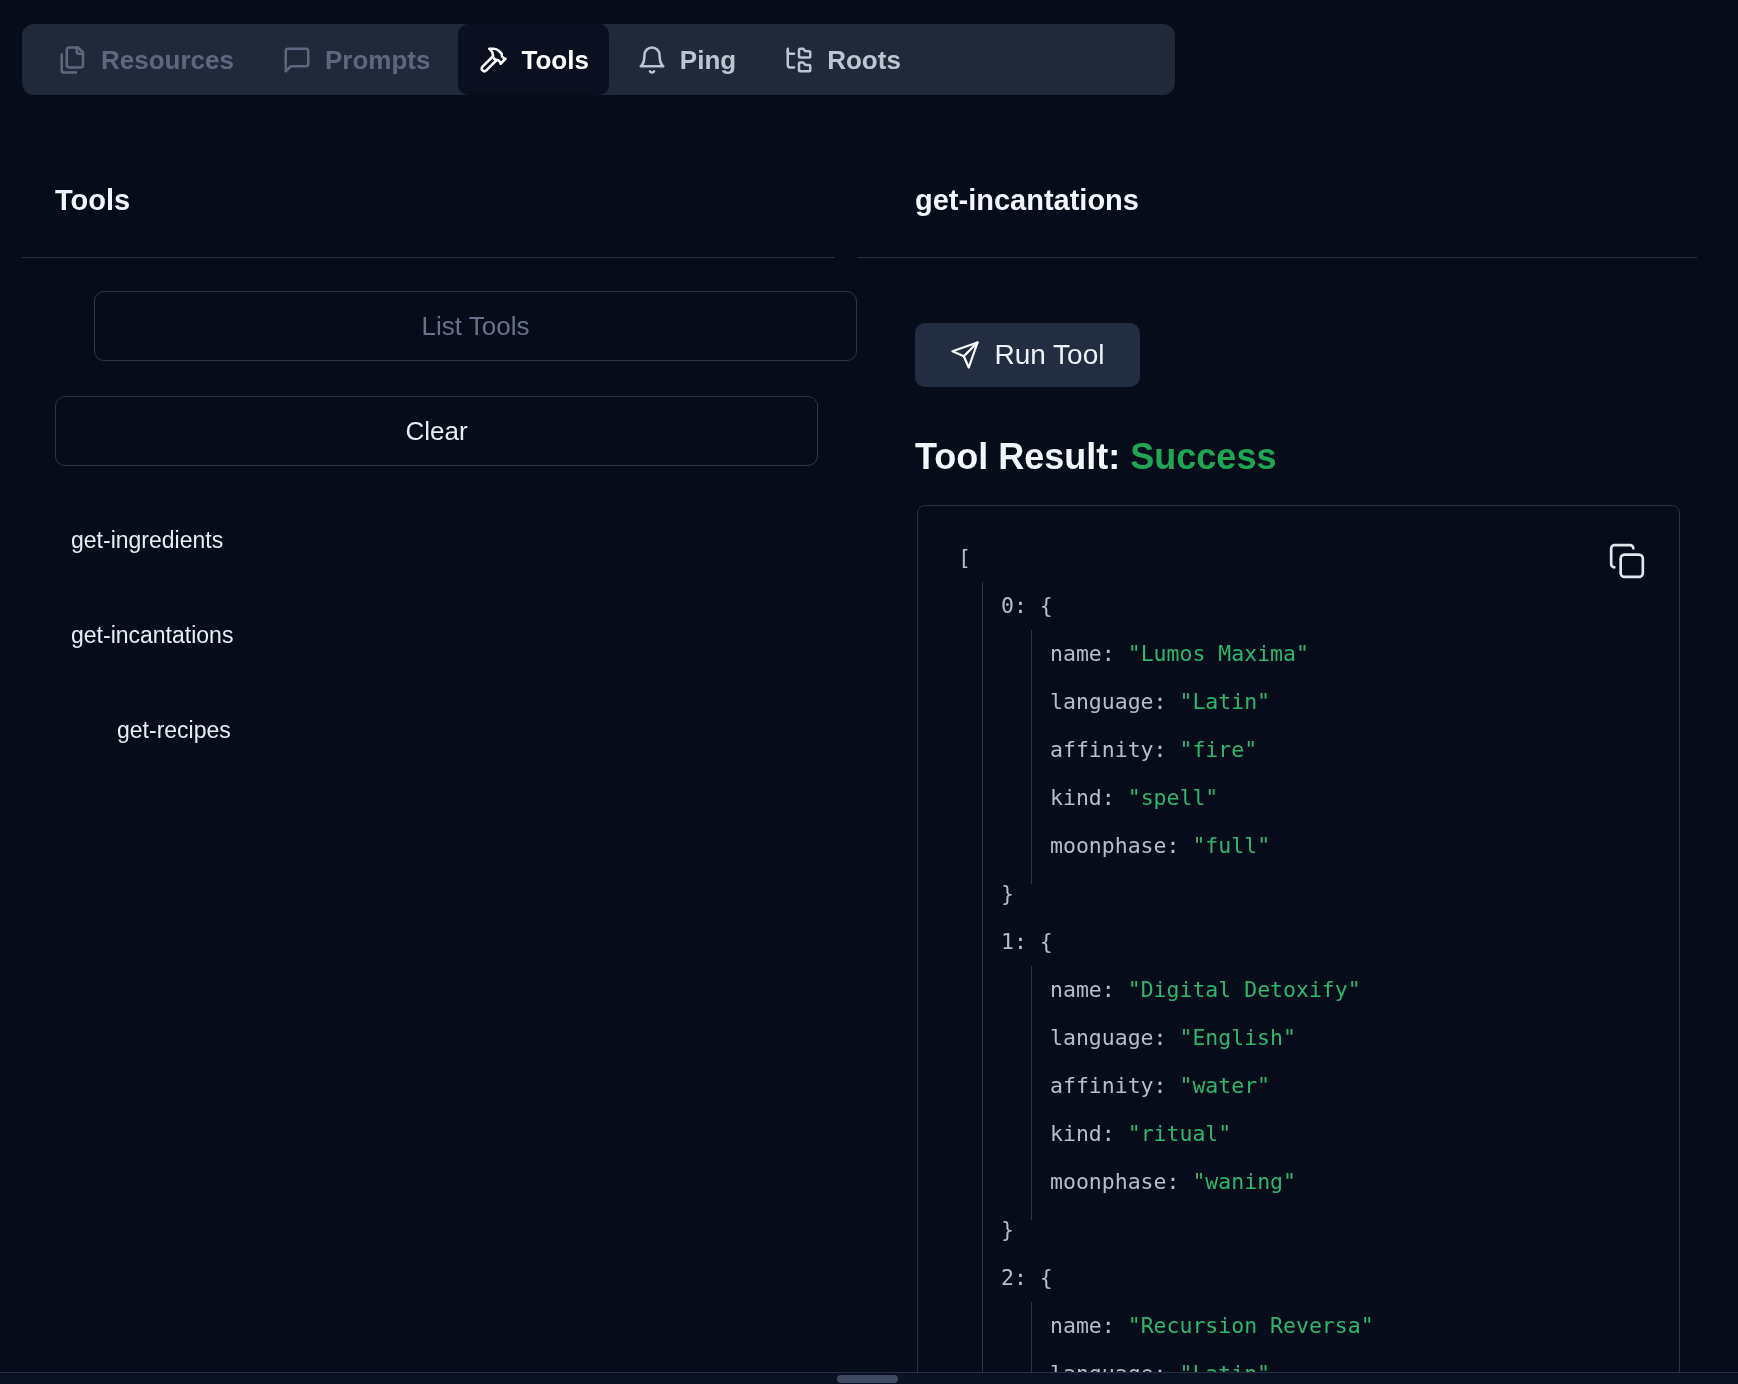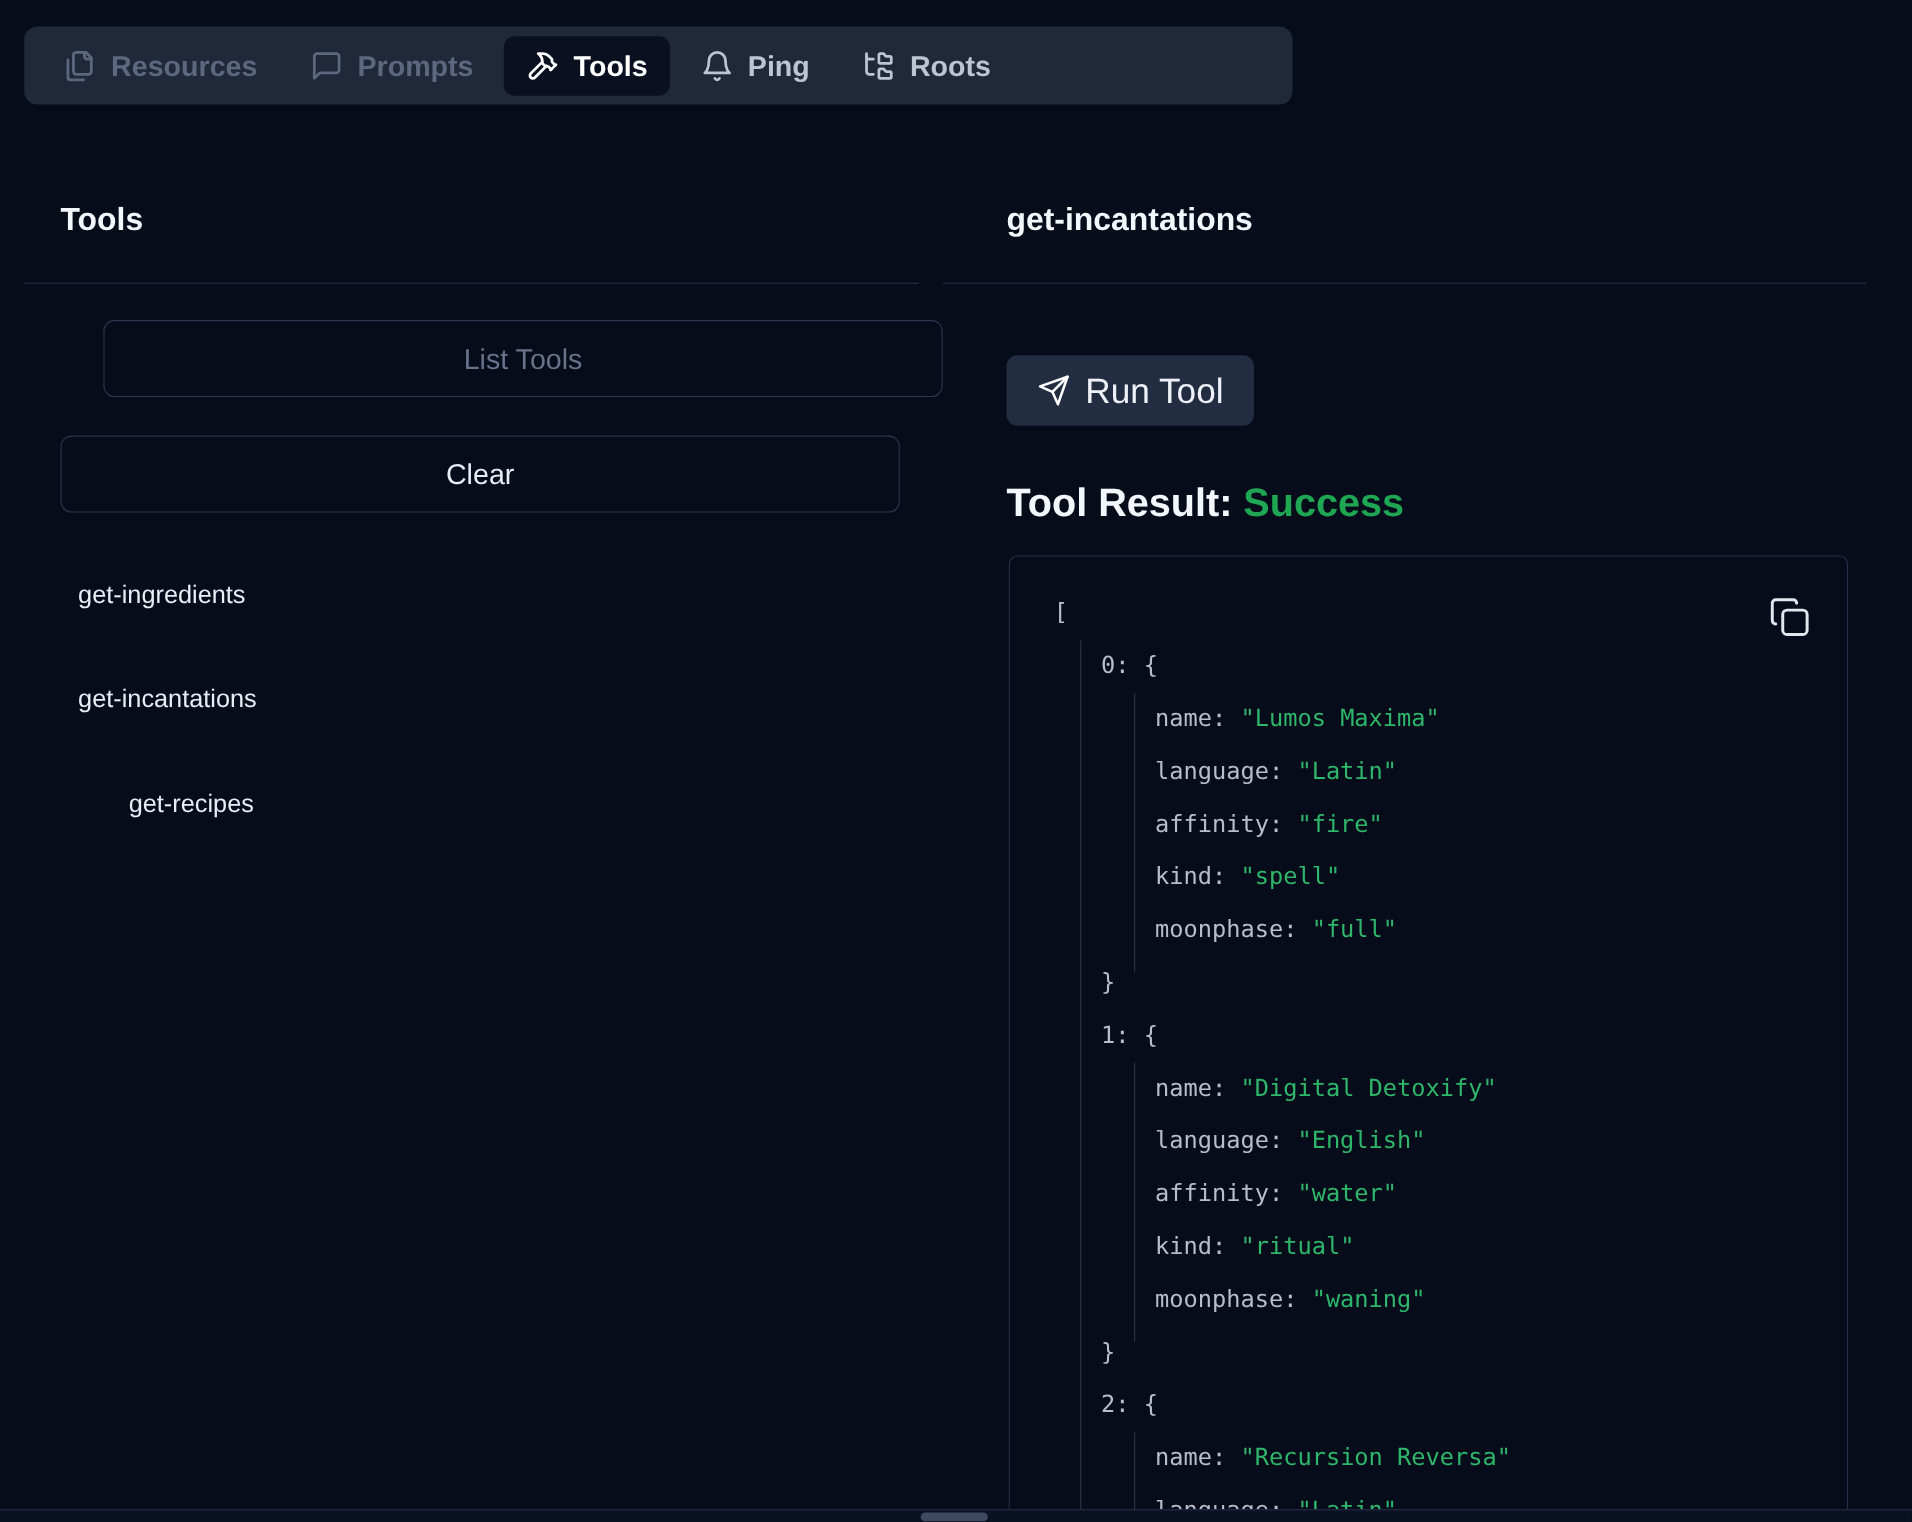--- a/index.html
+++ b/index.html
@@ -8,21 +8,21 @@
     font-family:"Liberation Sans", sans-serif;
     color:#f3f6fa;
     -webkit-font-smoothing:antialiased;
   }
   .canvas{position:absolute;inset:0;}
 
   
   .navbar{
     position:absolute;left:22px;top:24px;width:1153px;height:71px;
     background:#202939;border-radius:12px;
-    display:flex;align-items:center;padding:0 16px;box-sizing:border-box;gap:8px;
+    display:flex;padding:0 16px;box-sizing:border-box;gap:8px;
   }
   .tab{
     display:flex;align-items:center;gap:13px;
     padding:12px 20px;border-radius:10px;
     font-size:26px;font-weight:600;line-height:1;
     color:#bdc5d3;cursor:pointer;white-space:nowrap;background:transparent;border:none;
     font-family:"Liberation Sans", sans-serif;
   }
   .tab.disabled{color:#5d6880;}
   .tab.active{background:#0a101f;color:#ffffff;}
@@ -50,21 +50,21 @@
   .tool-item{
     position:absolute;left:71px;height:48px;display:flex;align-items:center;
     font-size:23px;color:#e9edf4;cursor:pointer;white-space:nowrap;
   }
 
   
   .run-btn{
     position:absolute;left:915px;top:323px;width:225px;height:64px;
     background:#232d41;border:none;border-radius:10px;
     display:flex;align-items:center;justify-content:center;gap:14px;
-    font-size:32px;color:#eef1f7;cursor:pointer;
+    font-size:28px;color:#eef1f7;cursor:pointer;
     font-family:"Liberation Sans", sans-serif;
   }
   .run-btn svg{width:30px;height:30px;}
   .result-line{
     position:absolute;left:915px;top:436px;
     font-size:36px;font-weight:700;white-space:nowrap;
   }
   .result-line .status{color:#1fa653;margin-left:10px;}
 
   

